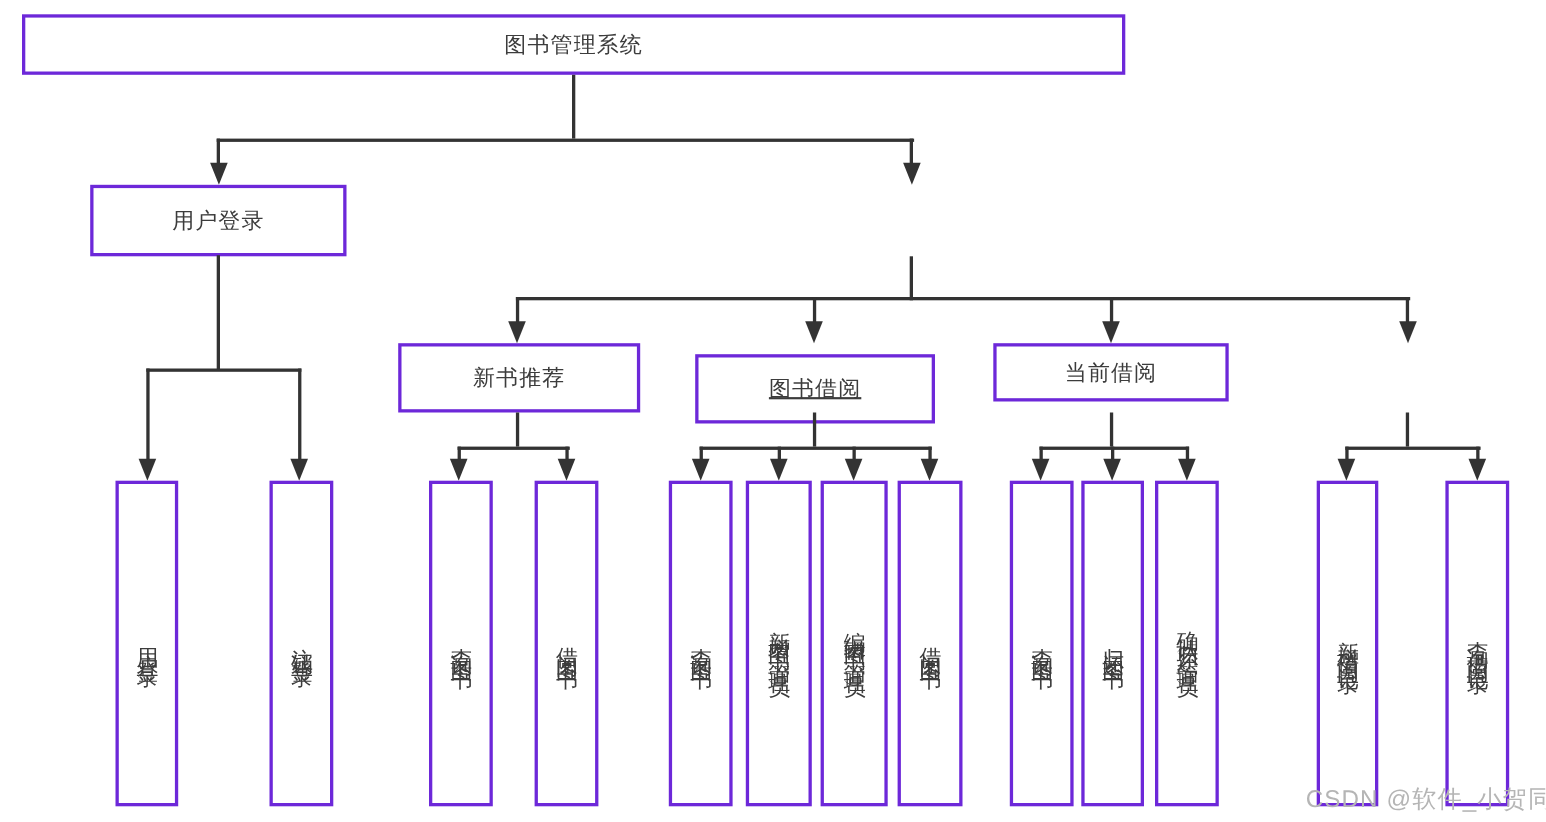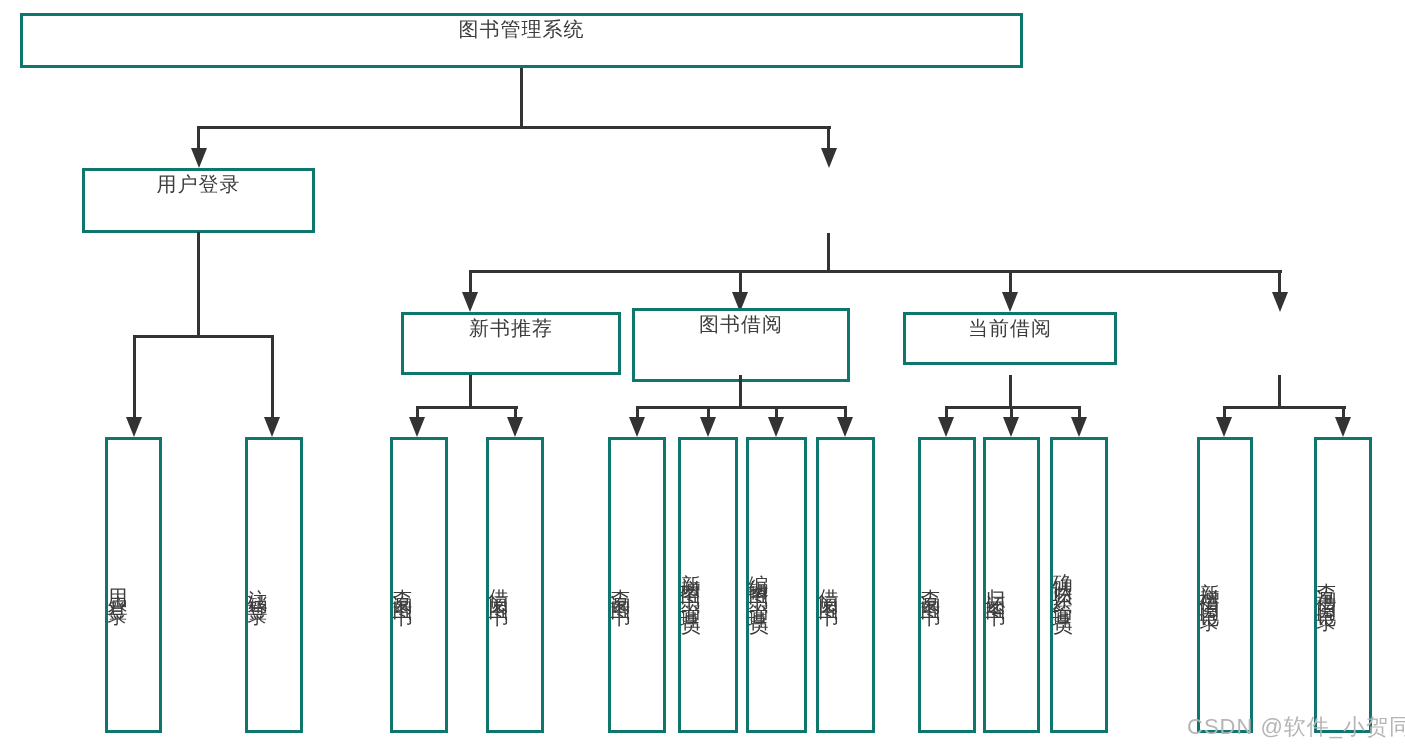--- a/index.html
+++ b/index.html
@@ -11,23 +11,24 @@
   #stage {
     position: relative;
     width: 1405px;
     height: 747px;
     background: #ffffff;
     overflow: hidden;
   }
   .box {
     position: absolute;
     box-sizing: border-box;
-    border: 3px solid #0f766e;
+    border: 3px solid #6d28d9;
     background: #ffffff;
     display: flex;
+    align-items: center;
     justify-content: center;
     color: #3c3c3c;
     font-size: 20px;
     letter-spacing: 1px;
     text-align: center;
   }
   .vbox {
     writing-mode: vertical-lr;
     text-orientation: mixed;
     letter-spacing: 6px;
@@ -88,24 +89,24 @@
   <div class="line" style="left:469px; top:270px; width:813px; height:3px;"></div>
   <div class="line" style="left:469px; top:270px; width:3px; height:24px;"></div>
   <div class="arrow" style="left:462px; top:292px;"></div>
   <div class="line" style="left:739px; top:270px; width:3px; height:24px;"></div>
   <div class="arrow" style="left:732px; top:292px;"></div>
   <div class="line" style="left:1009px; top:270px; width:3px; height:24px;"></div>
   <div class="arrow" style="left:1002px; top:292px;"></div>
   <div class="line" style="left:1278px; top:270px; width:3px; height:24px;"></div>
   <div class="arrow" style="left:1272px; top:292px;"></div>
 
-  <div class="box" style="left:362px; top:312px; width:220px; height:63px;margin-left:39px;">
+  <div class="box" style="left:362px; top:312px; width:220px; height:63px;">
     <span>新书推荐</span>
   </div>
-  <div class="box" style="left:632px; top:308px; width:218px; height:74px;">
+  <div class="box" style="left:632px; top:322px; width:218px; height:63px;text-decoration:underline;">
     <span>图书借阅</span>
   </div>
   <div class="box" style="left:903px; top:312px; width:214px; height:53px;">
     <span>当前借阅</span>
   </div>
 
   <div class="line" style="left:469px; top:375px; width:3px; height:31px;"></div>
   <div class="line" style="left:416px; top:406px; width:102px; height:3px;"></div>
   <div class="line" style="left:416px; top:406px; width:3px; height:13px;"></div>
   <div class="arrow" style="left:409px; top:417px;"></div>

